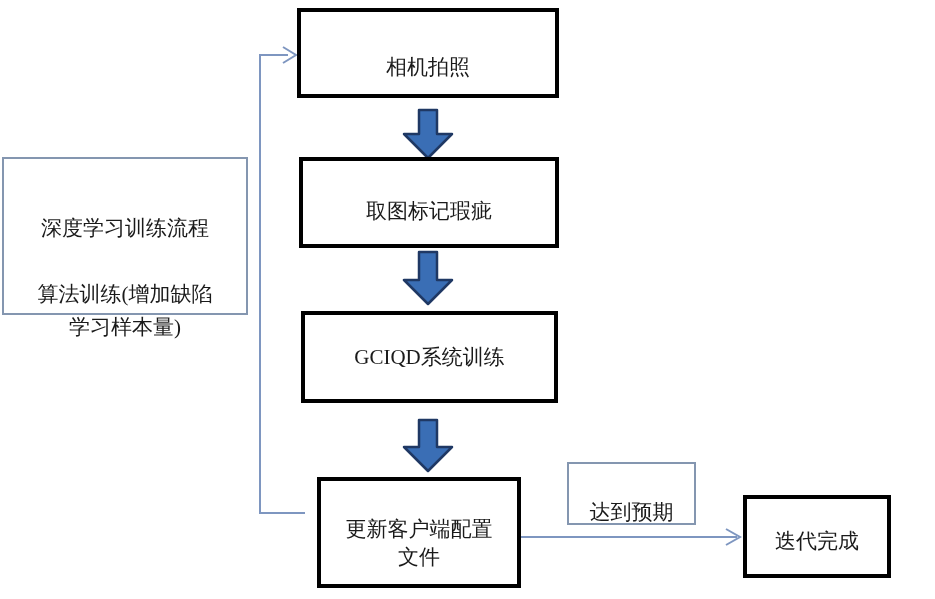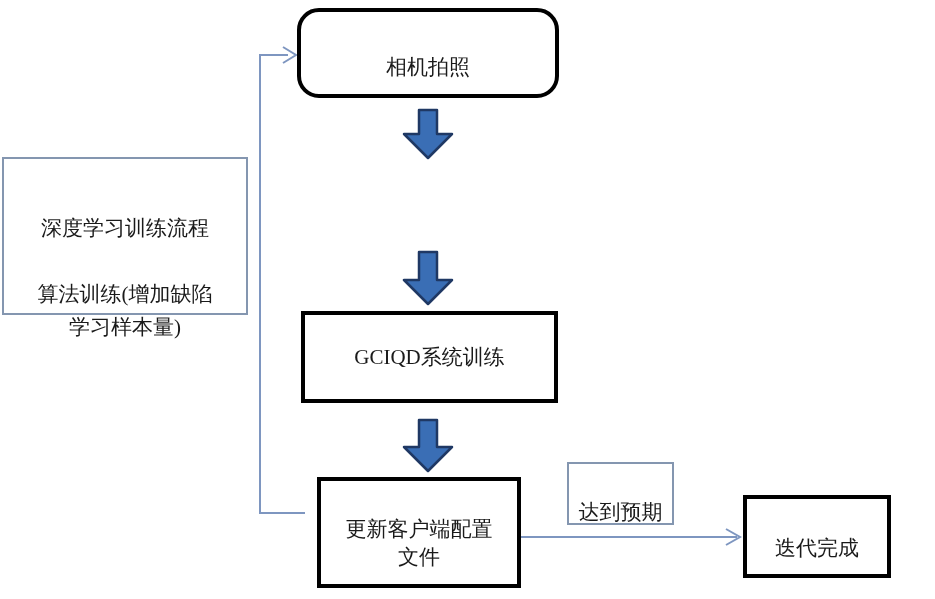--- a/index.html
+++ b/index.html
@@ -45,26 +45,26 @@
   .process {
     border: 4px solid var(--process-box-border, #000000);
   }
   .note {
     border: 2px solid var(--side-note-border, #8496b0);
     line-height: 33px;
   }
   .cond {
     border: 2px solid var(--condition-box-border, #8496b0);
   }
-  .n-camera   { left: 297px; top: 8px;   width: 262px; height: 90px;  padding-top: 13px; border-radius: 22px; }
+  .n-camera   { left: 297px; top: 8px;   width: 262px; height: 90px;  padding-top: 13px; }
   .n-mark     { left: 299px; top: 157px; width: 260px; height: 91px;  padding-top: 8px; }
   .n-train    { left: 301px; top: 311px; width: 257px; height: 92px;  }
   .n-update   { left: 305px; top: 477px; width: 204px; height: 111px; padding-top: 6px; margin-left: 12px; }
-  .n-done     { left: 743px; top: 495px; width: 148px; height: 83px;  padding-top: 7px; }
-  .n-expected { left: 567px; top: 462px; width: 107px; height: 63px;  padding-top: 6px; }
+  .n-done     { left: 743px; top: 495px; width: 148px; height: 83px;  }
+  .n-expected { left: 567px; top: 462px; width: 129px; height: 63px;  padding-top: 6px; }
   .n-sidenote { left: 2px;   top: 157px; width: 246px; height: 158px; padding-top: 20px; }
 </style>
 </head>
 <body>
 
 <div class="canvas">
 
   <svg class="connector-layer" viewBox="0 0 935 599" xmlns="http://www.w3.org/2000/svg">
 
     <path class="connector" d="M305,513 L260,513 L260,55 L288,55"></path>
@@ -75,20 +75,23 @@
 
     <polygon class="block-arrow" points="419,110 437,110 437,134 452,134 428,158 404,134 419,134"></polygon>
     <polygon class="block-arrow" points="419,252 437,252 437,280 452,280 428,304 404,280 419,280"></polygon>
     <polygon class="block-arrow" points="419,420 437,420 437,447 452,447 428,471 404,447 419,447"></polygon>
   </svg>
 
   <div class="node process n-camera">
     <span>相机拍照</span>
   </div>
 
+  <div class="node process n-mark">
+    <span>取图标记瑕疵</span>
+  </div>
 
   <div class="node process n-train">
     <span>GCIQD系统训练</span>
   </div>
 
   <div class="node process n-update">
     <span>更新客户端配置
 文件</span>
   </div>
 

